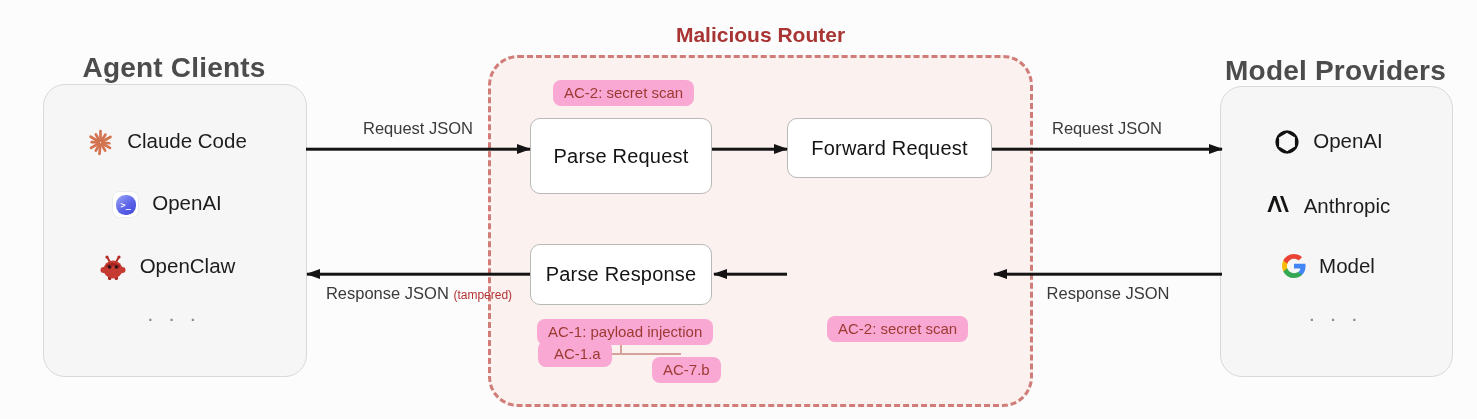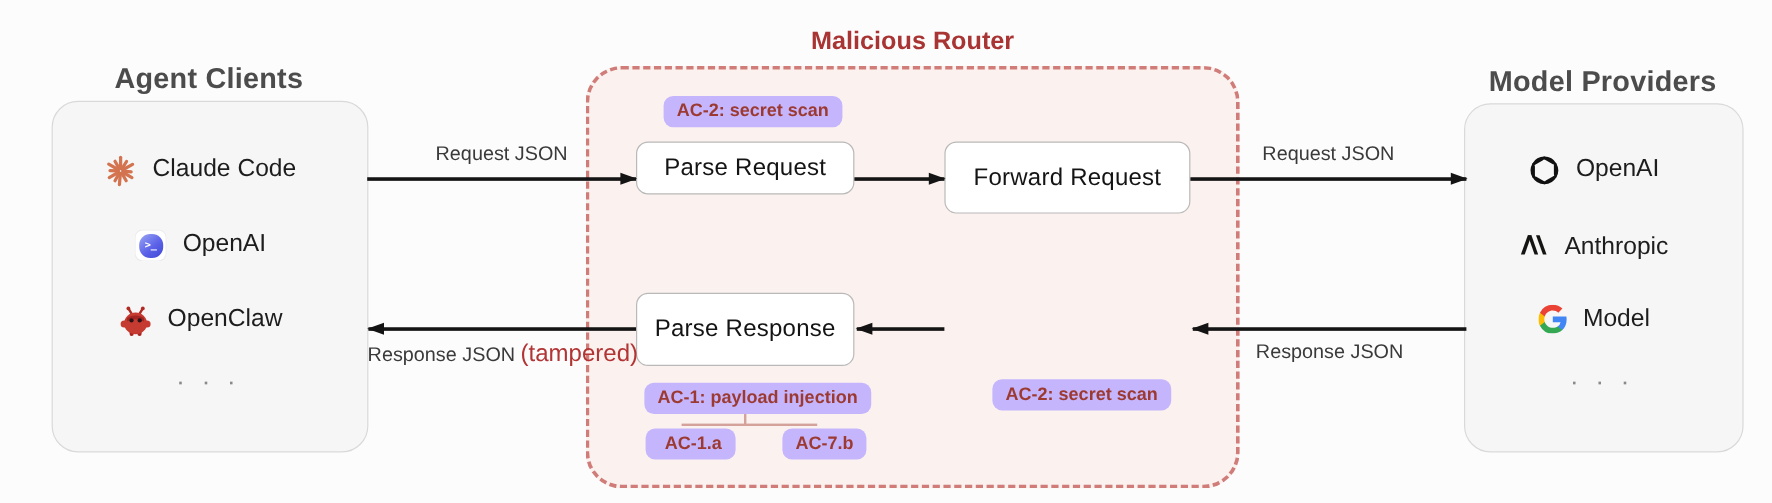--- a/index.html
+++ b/index.html
@@ -4,21 +4,21 @@
 <style>
   html,body{margin:0;padding:0;background:#fdfdfd;}
   .stage{
     position:relative;width:1477px;height:419px;overflow:hidden;
     background:#fcfcfc;
     font-family:"Liberation Sans", sans-serif;
     color:#1c1c1c;
   }
   
   .section-title{
-    position:absolute;text-align:center;font-weight:700;font-size:24px;color:#4c4c4c;
+    position:absolute;text-align:center;font-weight:700;font-size:28px;color:#4c4c4c;
     letter-spacing:.2px;
   }
   .router-title{
     position:absolute;text-align:center;font-weight:700;font-size:21px;color:#a93434;
   }
   
   .panel{
     position:absolute;background:#f6f6f6;border:1.5px solid #d9d9d9;border-radius:22px;
   }
   .panel-row{
@@ -47,42 +47,42 @@
   .router-box{
     position:absolute;background:#fbf1ee;border:3px dashed #d07c78;border-radius:30px;
     box-sizing:border-box;
   }
   .process-box{
     position:absolute;background:#ffffff;border:1.5px solid #b9b9b9;border-radius:10px;
     display:flex;align-items:center;justify-content:center;box-sizing:border-box;
     font-size:20px;font-weight:500;color:#141414;letter-spacing:.2px;
   }
   .badge{
-    position:absolute;background:#c4b5fd;color:#9c3a32;border-radius:8px;
-    font-size:15px;font-weight:700;padding:3px 11px;white-space:nowrap;line-height:20px;
+    position:absolute;background:#f9a8d4;color:#9c3a32;border-radius:8px;
+    font-size:15px;font-weight:400;padding:3px 11px;white-space:nowrap;line-height:20px;
   }
   .tree-line{position:absolute;background:#d5a29b;}
   
   .arrow{position:absolute;height:12px;}
   .arrow .shaft{
     position:absolute;top:50%;left:0;right:0;height:2.6px;background:#141414;
     transform:translateY(-50%);
   }
   .arrow.head-right::after{
     content:"";position:absolute;right:-1px;top:50%;transform:translateY(-50%);
     border-left:14px solid #141414;border-top:5.5px solid transparent;border-bottom:5.5px solid transparent;
   }
   .arrow.head-left::before{
     content:"";position:absolute;left:-1px;top:50%;transform:translateY(-50%);
     border-right:14px solid #141414;border-top:5.5px solid transparent;border-bottom:5.5px solid transparent;
   }
   .arrow-label{
     position:absolute;text-align:center;font-size:16.5px;color:#3a3a3a;white-space:nowrap;
   }
-  .tampered{color:#b23434;font-size:20px;}
+  .tampered{color:#b23434;font-size:12px;}
 </style>
 </head>
 <body>
 
 <div class="stage">
 
   <div class="section-title" style="left:43px;top:52px;width:262px;">Agent Clients</div>
 
   <div class="router-title" style="left:488px;top:23px;width:545px;">Malicious Router</div>
 
@@ -141,37 +141,37 @@
       <span class="row-label">OpenClaw</span>
     </div>
 
     <div class="dots-row" style="top:226px;">· · ·</div>
   </div>
 
   <div class="router-box" style="left:488px;top:55px;width:545px;height:352px;"></div>
 
   <div class="badge" style="left:553px;top:80px;">AC-2: secret scan</div>
 
-  <div class="process-box" style="left:530px;top:118px;width:182px;height:44px;">
+  <div class="process-box" style="left:530px;top:118px;width:182px;height:76px;">
     <span>Parse Request</span>
   </div>
 
   <div class="process-box" style="left:787px;top:118px;width:205px;height:60px;">
     <span>Forward Request</span>
   </div>
 
   <div class="process-box" style="left:530px;top:244px;width:182px;height:61px;">
     <span>Parse Response</span>
   </div>
 
 
   <div class="badge" style="left:537px;top:319px;">AC-1: payload injection</div>
   <div class="tree-line" style="left:620px;top:345px;width:1.5px;height:9px;"></div>
   <div class="tree-line" style="left:568px;top:353px;width:113px;height:1.5px;"></div>
-  <div class="badge" style="left:538px;top:357px;padding-left:16px;">AC-1.a</div>
+  <div class="badge" style="left:538px;top:341px;padding-left:16px;">AC-1.a</div>
   <div class="badge" style="left:652px;top:357px;">AC-7.b</div>
 
   <div class="badge" style="left:827px;top:316px;">AC-2: secret scan</div>
 
   <div class="panel" style="left:1220px;top:86px;width:231px;height:289px;">
 
     <div class="panel-row" style="top:42px;">
       <span style="display:flex;">
         <svg width="26" height="26" viewBox="-13 -13 26 26">
           <g fill="none" stroke="#111111" stroke-width="2.2" stroke-linecap="round" stroke-linejoin="round">

